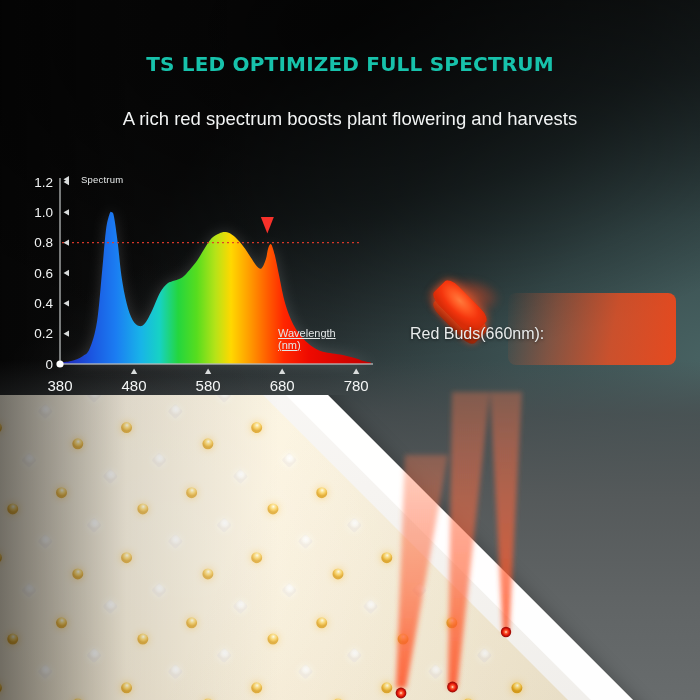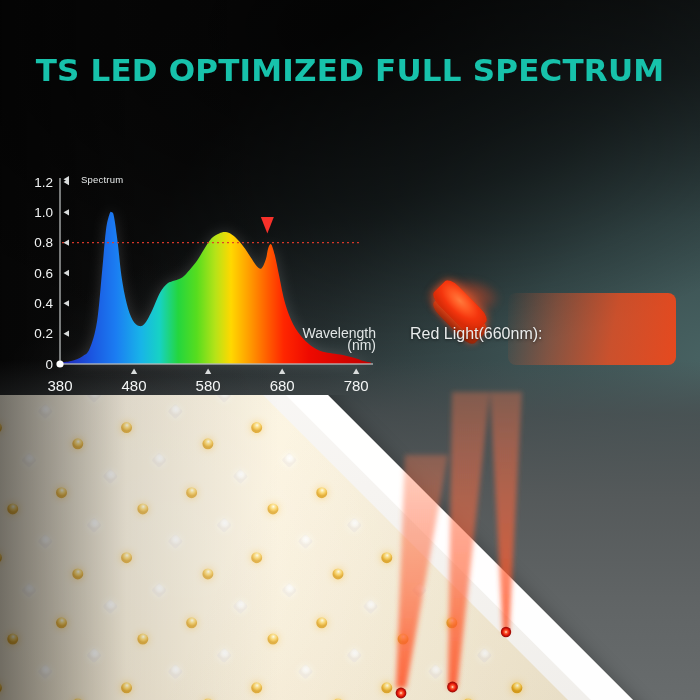--- a/index.html
+++ b/index.html
@@ -30,21 +30,21 @@
     position:absolute; inset:0;
     background:
       radial-gradient(120% 70% at 50% 4%, rgba(0,0,0,.72) 0%, rgba(0,0,0,.45) 35%, rgba(0,0,0,0) 68%),
       linear-gradient(90deg, rgba(0,0,0,.55) 0%, rgba(0,0,0,.12) 18%, rgba(0,0,0,0) 40%);
   }
 
   
   .title{
     position:absolute; top:52px; left:0; width:700px;
     text-align:center;
-    font-size:31px; font-weight:bold;
+    font-size:20px; font-weight:bold;
     letter-spacing:.2px;
     color:#17c2ab;
     font-family:"DejaVu Sans", sans-serif;
     white-space:nowrap;
   }
   .subtitle{
     position:absolute; top:108px; left:0; width:700px;
     text-align:center;
     font-size:18.5px; font-weight:400;
     color:#f2f4f4;
@@ -55,23 +55,24 @@
   
   .chart-wrap{ position:absolute; left:26px; top:168px; width:360px; height:245px; }
   .chart-svg{ position:absolute; left:0; top:0; }
   .spectrum-label{
     position:absolute; left:55px; top:6px;
     font-size:9.5px; color:#e7eaea; letter-spacing:.2px;
     font-family:"Liberation Sans", sans-serif; white-space:nowrap;
   }
   .wl-label{
     position:absolute; left:252px; top:160px; width:98px;
-    text-align:right; line-height:11.5px;
-    font-size:14px; color:#e2e6e6;
+    line-height:11.5px;
+    font-size:11px; color:#e2e6e6;
     font-family:"Liberation Sans", sans-serif;
+    text-decoration:underline;
   }
   .nm660{
     position:absolute; left:207px; top:22px; width:130px;
     text-align:center;
     font-size:21px; font-weight:bold; color:#ffffff;
     font-family:"DejaVu Sans", sans-serif;
     text-shadow:0 1px 4px rgba(0,0,0,.75);
     white-space:nowrap;
   }
 
@@ -281,20 +282,21 @@
       <polygon points="490,392 522,392 509,632 503,632" fill="url(#beamg)"></polygon>
       <polygon points="452,392 490,392 457,688 448,688" fill="url(#beamg)"></polygon>
       <polygon points="405,455 448,455 406,688 396,688" fill="url(#beamg)"></polygon>
     </g>
     <circle cx="506" cy="632" r="5.2" fill="url(#dotg)"></circle>
     <circle cx="452.5" cy="687" r="5.4" fill="url(#dotg)"></circle>
     <circle cx="401" cy="693" r="5.4" fill="url(#dotg)"></circle>
   </svg>
 
   <div class="title" data-bind="header.title">TS LED OPTIMIZED FULL SPECTRUM</div>
+  <div class="subtitle" data-bind="header.subtitle">A rich red spectrum boosts plant flowering and harvests</div>
 
   <div class="chart-wrap">
     <svg class="chart-svg" id="chart-svg" width="360" height="245" viewBox="0 0 360 245">
       <defs>
         <linearGradient id="specgrad" x1="0" y1="0" x2="1" y2="0">
           <stop offset="0.00" stop-color="#2222b4"></stop>
           <stop offset="0.10" stop-color="#1b55e0"></stop>
           <stop offset="0.18" stop-color="#1b7df2"></stop>
           <stop offset="0.26" stop-color="#18b4e8"></stop>
           <stop offset="0.32" stop-color="#17d2c4"></stop>
@@ -357,16 +359,16 @@
       <span data-bind="chart_data.xlabel">Wavelength</span><br>
       <span data-bind="chart_data.xlabel_unit">(nm)</span>
     </div>
   </div>
 
   <div class="callout">
     <div class="callout-bar"></div>
     <div class="chip-glow"></div>
     <div class="chip-base"></div>
     <div class="chip-top"></div>
-    <div class="callout-t1" data-bind="callout.line1">Red Light(660nm):</div>
+    <div class="callout-t1" data-bind="callout.line1">Red Buds(660nm):</div>
   </div>
 
 </div>
 
 </body></html>

